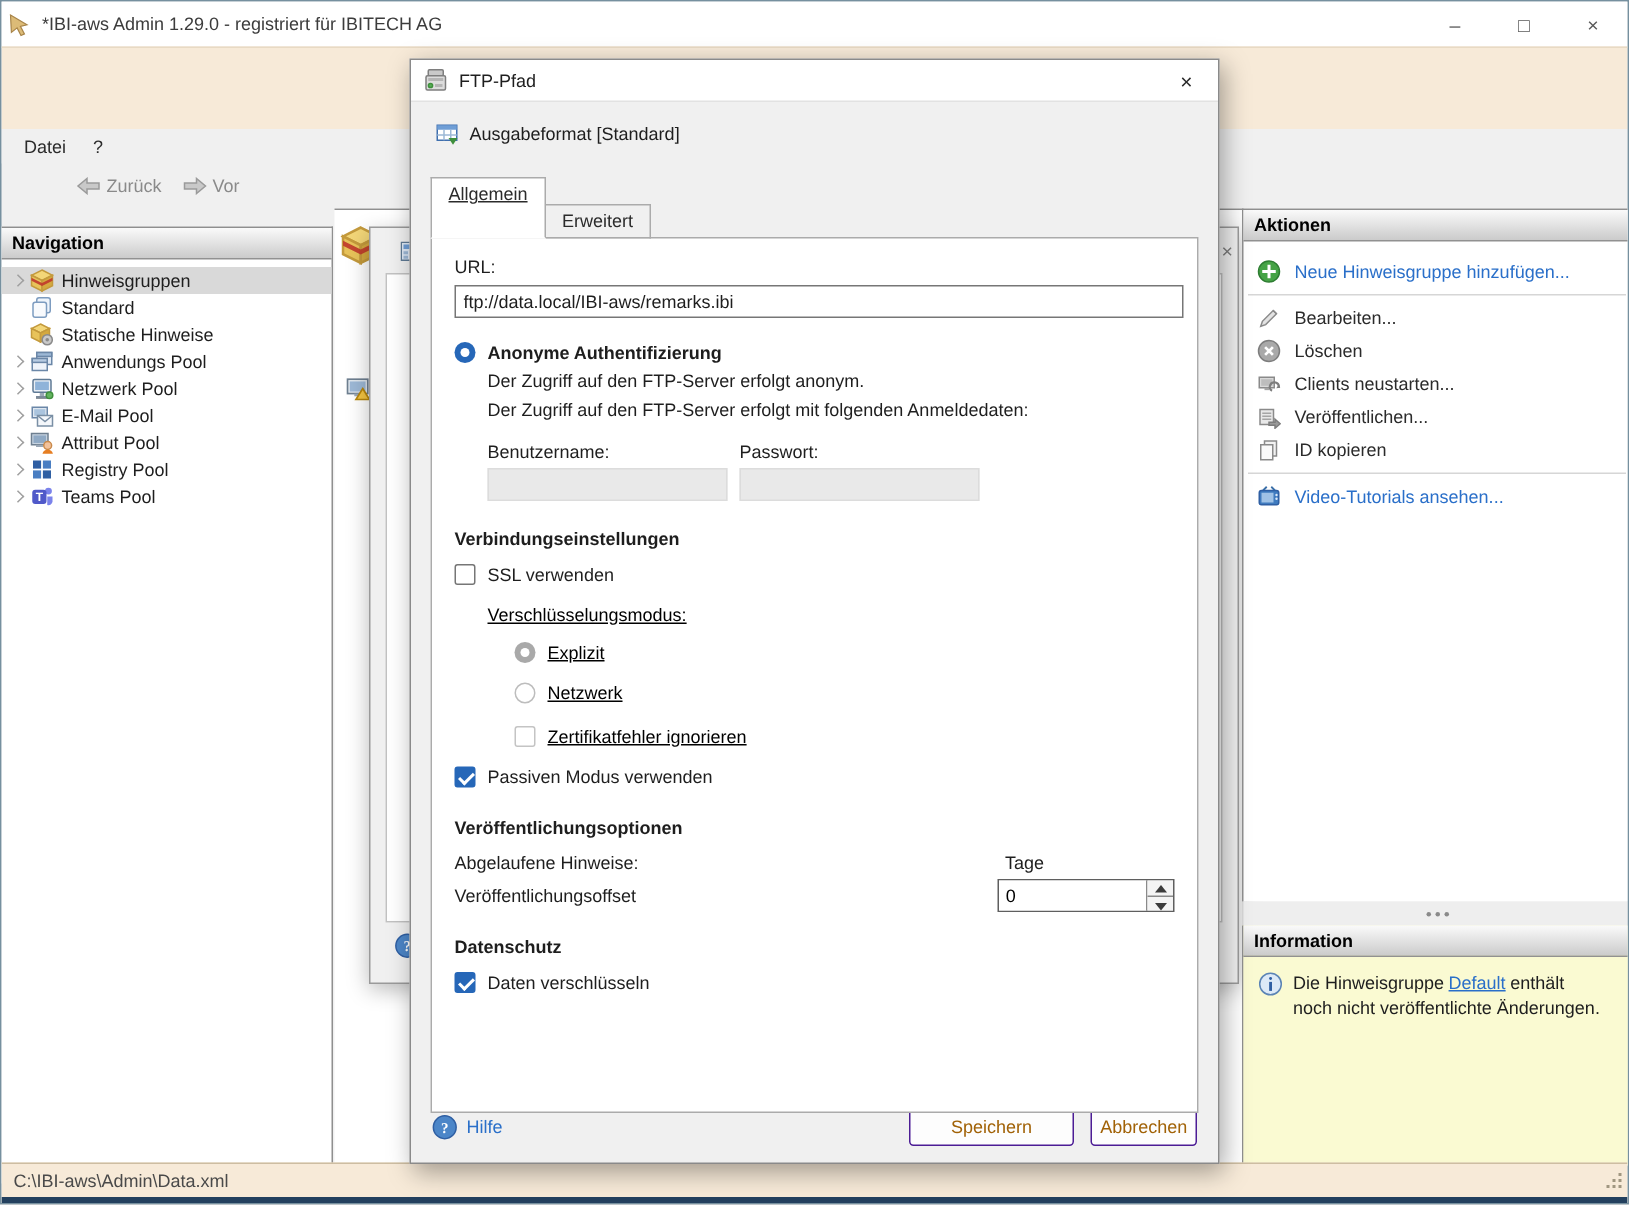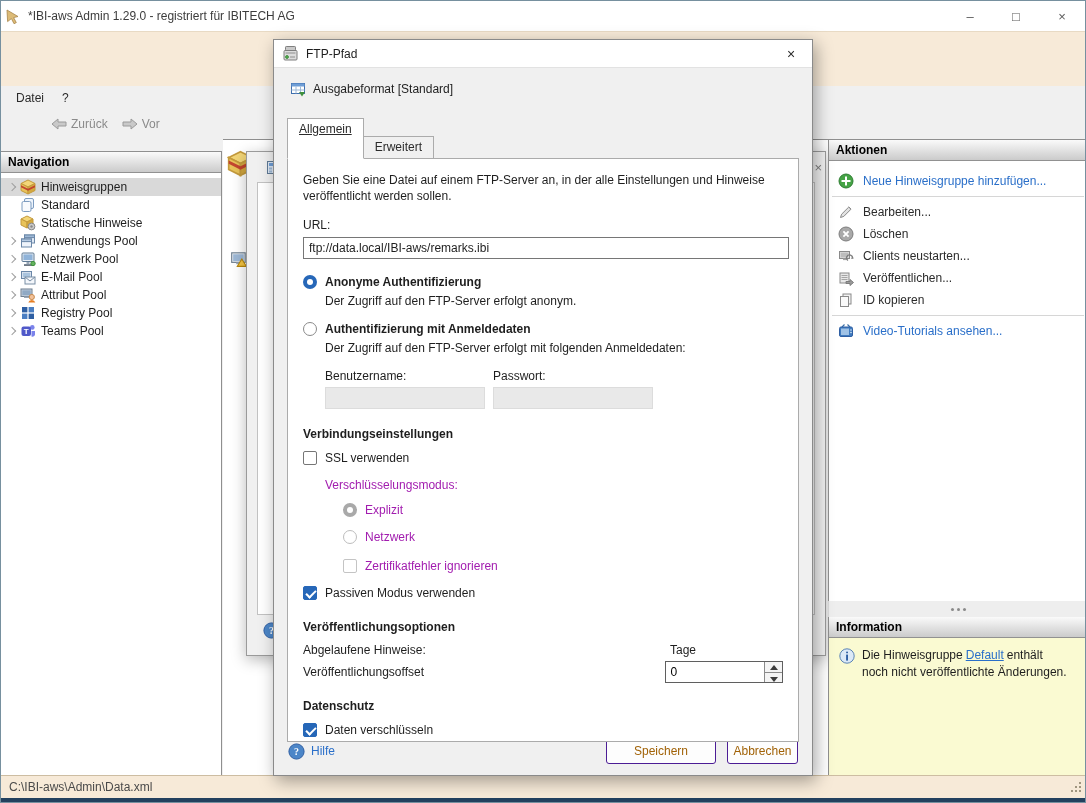--- a/index.html
+++ b/index.html
@@ -86,21 +86,21 @@
   .tab.inactive { border-left:none; margin-top:18px; }
   .tab-panel { margin:0 13px; background:#ffffff; border:1px solid #ababab; height:584px;
     padding:12px 15px; overflow:hidden; position:relative; z-index:1; }
   .desc { margin:2px 0 14px; line-height:1.3; width:492px; }
   .flabel { margin-bottom:5px; }
   .text-input { width:486px; height:22px; border:1px solid #767676; padding:0 5px;
     font:12px "Liberation Sans",sans-serif; color:#1e1e1e; background:#fff; }
   .text-input:disabled,.text-input.disabled { background:#e9e9e9; border:1px solid #dcdcdc; width:160px; }
   .row { display:flex; align-items:center; gap:8px; }
   .b { font-weight:bold; }
-  .gray { color:#a21caf; }
+  .gray { color:#000000;text-decoration:underline; }
   .indent1 { margin-left:22px; }
   .indent2 { margin-left:40px; }
   
   .radio { width:14px; height:14px; border-radius:50%; background:#fff; border:1px solid #8a8a8a; flex:none; }
   .radio.sel { border:none; background:#2667b8; position:relative; }
   .radio.sel::after { content:""; position:absolute; left:4px; top:4px; width:6px; height:6px;
     border-radius:50%; background:#fff; }
   .radio.dis { border-color:#bdbdbd; }
   .radio.dis.sel { background:#a9a9a9; }
   .cb { width:14px; height:14px; border:1px solid #767676; border-radius:2px; background:#fff;
@@ -467,35 +467,30 @@
       </span>
       <span>Ausgabeformat [Standard]</span>
     </div>
 
     <div class="tabs">
       <div class="tab active">Allgemein</div>
       <div class="tab inactive">Erweitert</div>
     </div>
 
     <div class="tab-panel">
-      <p class="desc">Geben Sie eine Datei auf einem FTP-Server an, in der alle Einstellungen und Hinweise veröffentlicht werden sollen.</p>
 
       <div class="flabel">URL:</div>
       <input class="text-input" type="text" value="ftp://data.local/IBI-aws/remarks.ibi" style="">
 
       <div class="row" style="margin-top:16px;">
         <span class="radio sel"></span>
         <span class="b">Anonyme Authentifizierung</span>
       </div>
       <div class="indent1" style="margin-top:5px;">Der Zugriff auf den FTP-Server erfolgt anonym.</div>
 
-      <div class="row" style="margin-top:14px;">
-        <span class="radio"></span>
-        <span class="b">Authentifizierung mit Anmeldedaten</span>
-      </div>
       <div class="indent1" style="margin-top:5px;">Der Zugriff auf den FTP-Server erfolgt mit folgenden Anmeldedaten:</div>
 
       <div class="cred-labels">
         <span>Benutzername:</span>
         <span>Passwort:</span>
       </div>
       <div class="cred-inputs">
         <input class="text-input disabled" type="text" disabled="" style="">
         <input class="text-input disabled" type="password" disabled="" style="">
       </div>

